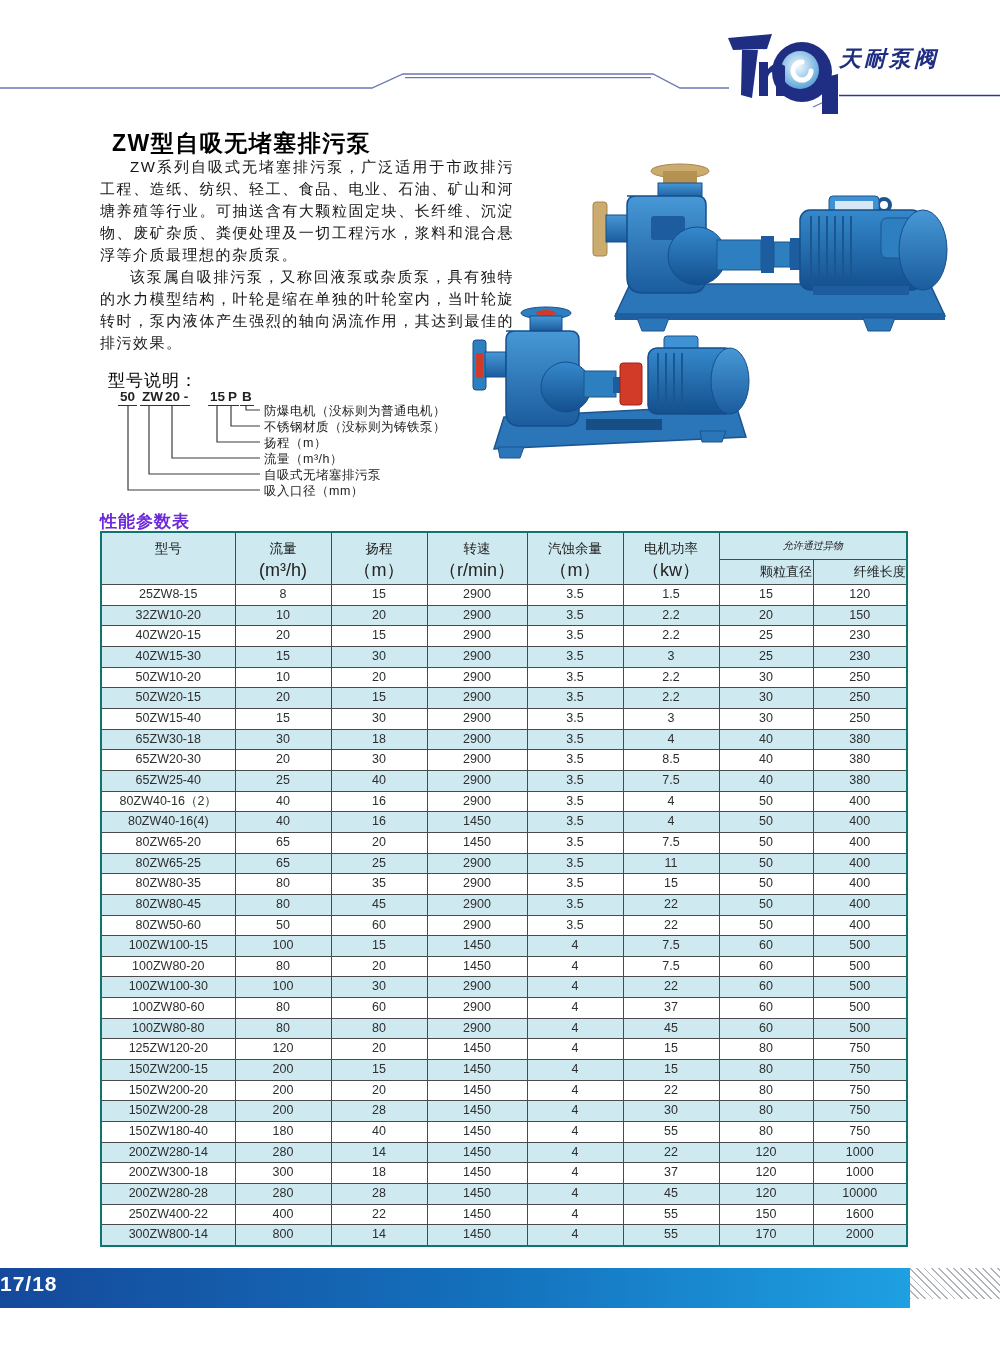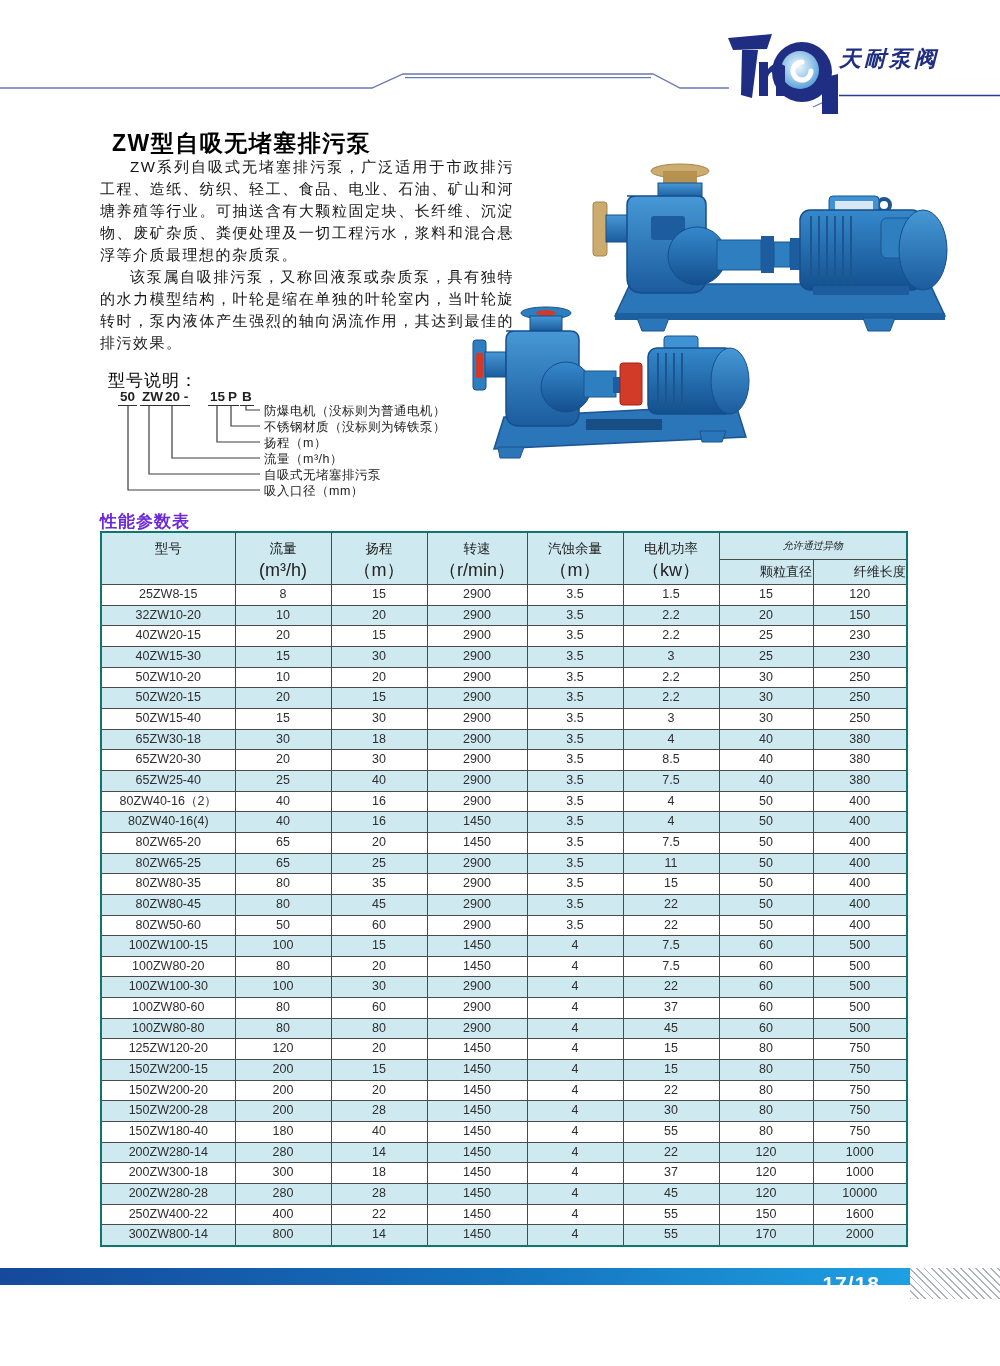--- a/index.html
+++ b/index.html
@@ -41,23 +41,23 @@
   table.spec th,table.spec td{border:1px solid #4a4a4a;text-align:center;padding:0;}
   table.spec thead th{background:#cfe9f0;font-weight:normal;color:#222;}
   table.spec thead .l1{font-size:13.5px;height:26px;line-height:30px;}
   table.spec thead .l2{font-size:18px;height:24px;line-height:20px;}
   table.spec thead th.grp-top{height:26px;font-size:10px;font-style:italic;}
   table.spec thead th.grp-sub{height:24px;font-size:13px;padding-left:40px;}
   table.spec tbody td{height:19.66px;line-height:19.66px;font-size:12.5px;color:#2e2e2e;background:#ffffff;}
   table.spec tbody tr:nth-child(even) td{background:#cfe9f0;}
   
   .footer-bar{
-    position:absolute;left:0;top:1268px;width:910px;height:17px;box-sizing:border-box;
+    position:absolute;left:0;top:1268px;width:910px;height:40px;box-sizing:border-box;
     background:linear-gradient(90deg,#15499b 0%,#1472bd 55%,#1ea0e2 100%);
-    color:#fff;font-size:21px;font-weight:bold;text-align:right;line-height:31px;padding-right:30px;
+    color:#fff;font-size:21px;font-weight:bold;line-height:31px;padding-right:30px;
     letter-spacing:1px;
   }
   .footer-hatch{
     position:absolute;left:910px;top:1268px;width:90px;height:31px;
     background:repeating-linear-gradient(45deg,#b0b4b8 0,#b0b4b8 1.3px,transparent 1.3px,transparent 5.2px);
   }
   
   .pump1{position:absolute;left:585px;top:158px;}
   .pump2{position:absolute;left:468px;top:303px;}
 </style>

